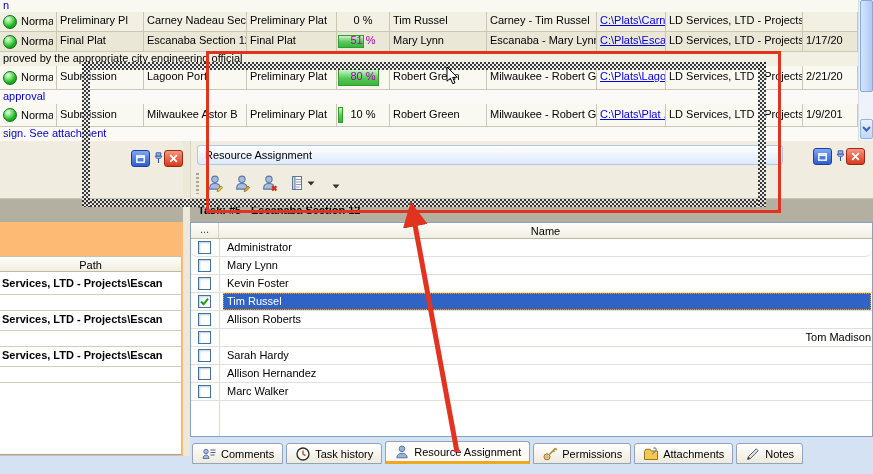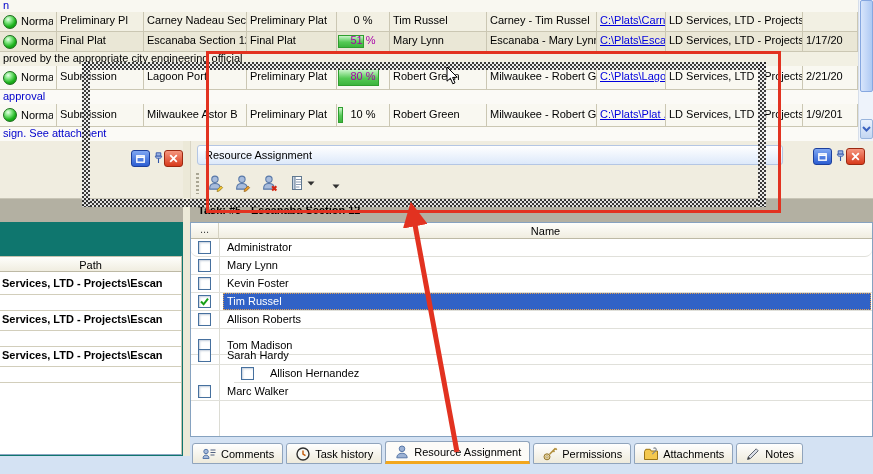--- a/index.html
+++ b/index.html
@@ -245,21 +245,21 @@
         </span>
       </div>
     </div>
 
   <div class="abs" style="left:0;top:198px;width:183px;height:24px;background:#b3b0a2;border-top:1px solid #c8c5b6"></div>
   <div class="abs" style="left:190px;top:198px;width:683px;height:24px;background:#b3b0a2;border-top:1px solid #c8c5b6;
               font-weight:bold;padding:5px 0 0 8px;overflow:hidden;white-space:nowrap">
     <span>Task: #5 -  Escanaba Section 12</span>
   </div>
 
-  <div class="abs" style="left:0;top:222px;width:183px;height:234px;background:#0f766e">
+  <div class="abs" style="left:0;top:222px;width:183px;height:234px;background:#fdba74">
     <div class="abs hdr" style="left:0;top:34px;width:182px;height:16px;border-top:1px solid #c6c2ae;border-right:1px solid #c6c2ae;
                 text-align:center;padding-top:2px">
       <span>Path</span>
     </div>
     <div class="abs" id="pathRows" style="left:0;top:50px;width:182px;height:183px;background:#fff;border-right:1px solid #c6c2ae;
                 border-bottom:1px solid #8aa6c2">
         <div class="nowrap" style="position: absolute; left: 0px; right: 0px; top: 2px; height: 20px; border-bottom: 1px solid rgb(210, 206, 187); line-height: 18px;"><span style="font-weight: bold; padding-left: 2px;">Services, LTD - Projects\Escan</span></div>
         <div class="nowrap" style="position: absolute; left: 0px; right: 0px; top: 22px; height: 16px; border-bottom: 1px solid rgb(210, 206, 187); line-height: 14px;"></div>
         <div class="nowrap" style="position: absolute; left: 0px; right: 0px; top: 38px; height: 20px; border-bottom: 1px solid rgb(210, 206, 187); line-height: 18px;"><span style="font-weight: bold; padding-left: 2px;">Services, LTD - Projects\Escan</span></div>
         <div class="nowrap" style="position: absolute; left: 0px; right: 0px; top: 58px; height: 16px; border-bottom: 1px solid rgb(210, 206, 187); line-height: 14px;"></div>
@@ -296,29 +296,29 @@
                 <path d="M2 5.5l2.6 2.8L9 2.6" stroke="#17a017" stroke-width="2" fill="none"></path>
               </svg>
             </span>
           </span>
           <div class="lname sel">Tim Russel</div>
         </div>
         <div class="lrow" style="top: 72px; height: 18px;">
           <span class="cbx" style="top: 2px; position: absolute;"></span>
           <div class="lname">Allison Roberts</div>
         </div>
-        <div class="lrow" style="top: 98px; height: 18px;">
+        <div class="lrow" style="top: 90px; height: 18px; text-align: right;">
           <span class="cbx" style="top: 2px; position: absolute;"></span>
           <div class="lname">Tom Madison</div>
         </div>
         <div class="lrow" style="top: 108px; height: 18px;">
           <span class="cbx" style="top: 2px; position: absolute;"></span>
           <div class="lname">Sarah Hardy</div>
         </div>
-        <div class="lrow" style="top: 126px; height: 18px; margin-left: 43px;">
+        <div class="lrow" style="top: 126px; height: 18px;">
           <span class="cbx" style="top: 2px; position: absolute;"></span>
           <div class="lname">Allison Hernandez</div>
         </div>
         <div class="lrow" style="top: 144px; height: 18px;">
           <span class="cbx" style="top: 2px; position: absolute;"></span>
           <div class="lname">Marc Walker</div>
         </div>
       </div>
   </div>
 

